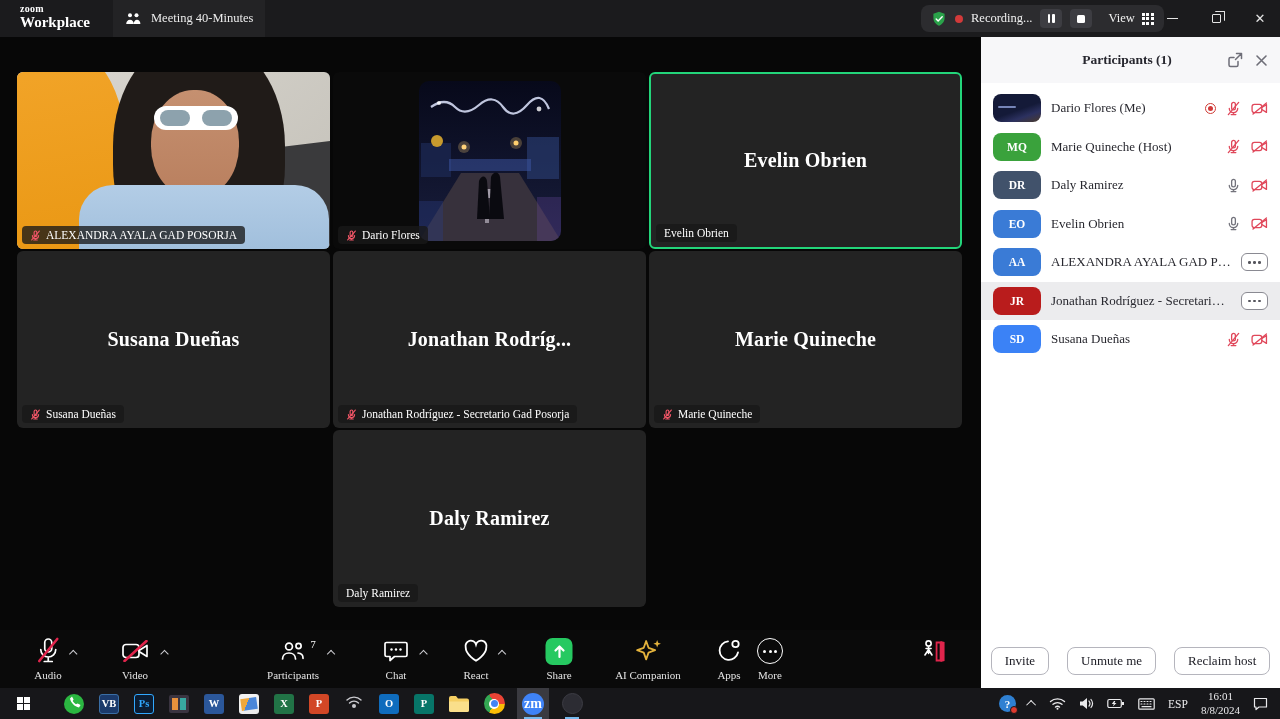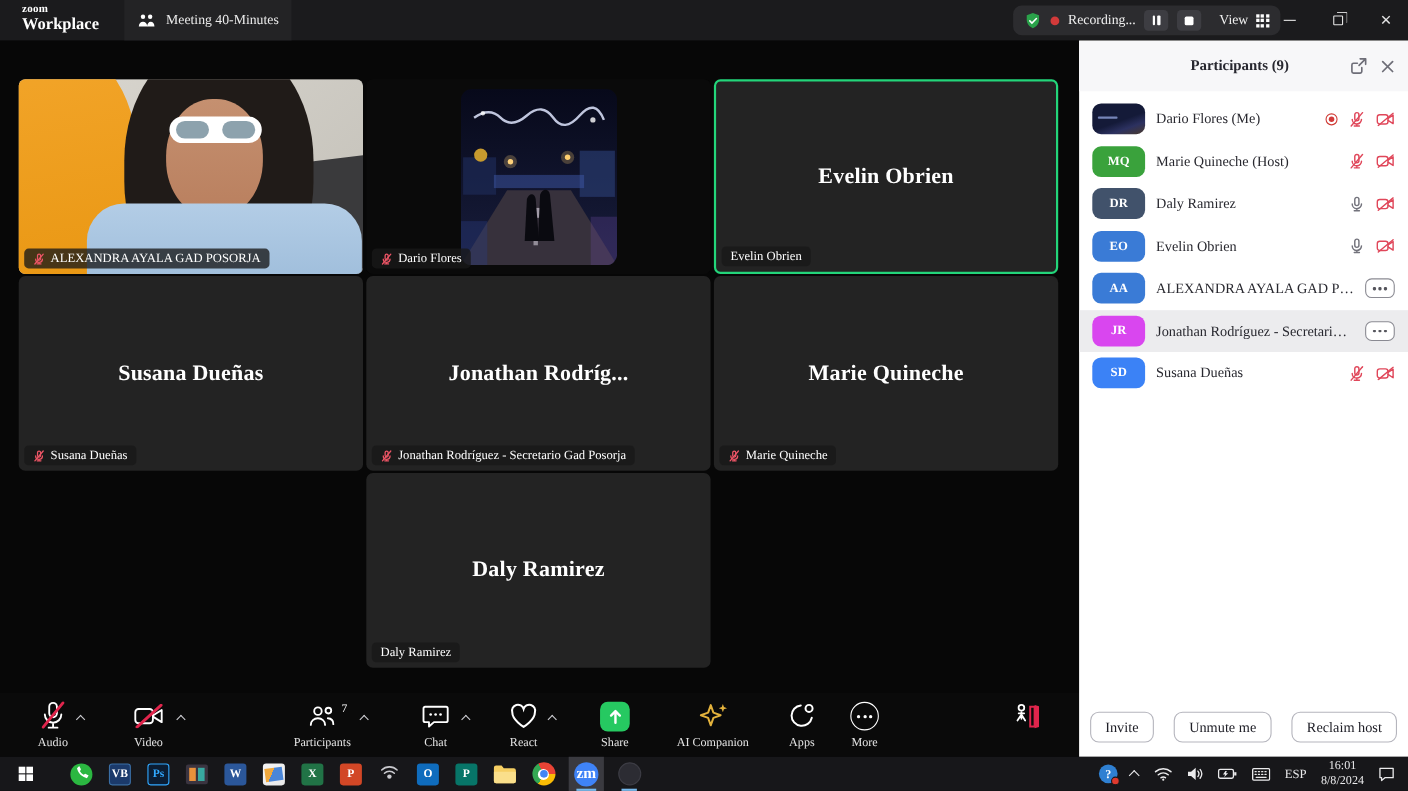--- a/index.html
+++ b/index.html
@@ -379,21 +379,21 @@
     <div class="tb" style="left:729px;">
       <span class="ic">
         <svg width="26" height="26" viewBox="0 0 26 26" fill="none" stroke="#fff" stroke-width="1.8" stroke-linecap="round">
           <path d="M22 14.5A9.3 9.3 0 1 1 12 3.3"></path>
           <circle cx="19.5" cy="6" r="3.2"></circle>
         </svg>
       </span>
       <span class="lbl">Apps</span>
     </div>
 
-    <div class="tb" style="left:786px;text-align:right;">
+    <div class="tb" style="left:770px;text-align:right;">
       <span class="ic">
           <span class="more-circ">
             <i></i>
             <i></i>
             <i></i>
           </span>
         </span>
       <span class="lbl">More</span>
     </div>
 
@@ -405,21 +405,21 @@
           <path d="M16 3.5h4v18h-4z" fill="none" stroke="#e0254c" stroke-width="1.8"></path>
           <path d="M20 2l4 1v19l-4 1z" fill="#e0254c"></path>
         </svg>
       </span>
       <span class="lbl">Leave</span>
     </div>
   </div>
 
   <div class="panel">
     <div class="panel-header">
-      <div class="panel-title">Participants (9)</div>
+      <div class="panel-title">Participants (1)</div>
       <div class="ph-icons">
         <svg width="16" height="16" viewBox="0 0 16 16" fill="none" stroke="#6e6e78" stroke-width="1.5" stroke-linecap="round" stroke-linejoin="round">
           <path d="M11 9.5V13a1.5 1.5 0 0 1-1.5 1.5h-6A1.5 1.5 0 0 1 2 13V7a1.5 1.5 0 0 1 1.5-1.5H7"></path>
           <path d="M9.5 1.5H14.5V6.5M14 2L8.5 7.5"></path>
         </svg>
         <svg width="13" height="13" viewBox="0 0 13 13" stroke="#6e6e78" stroke-width="1.6" stroke-linecap="round">
           <path d="M2 2l9 9M11 2l-9 9"></path>
         </svg>
       </div>
     </div>
@@ -501,21 +501,21 @@
         <span class="picons">
           <span class="morebtn">
               <i></i>
               <i></i>
               <i></i>
             </span>
         </span>
       </div>
 
       <div class="prow hl">
-        <span class="avatar" style="background:#d946ef;">JR</span>
+        <span class="avatar" style="background:#b91c1c;">JR</span>
         <span class="pname">Jonathan Rodríguez - Secretario Ga...</span>
         <span class="picons">
           <span class="morebtn">
               <i></i>
               <i></i>
               <i></i>
             </span>
         </span>
       </div>
 

